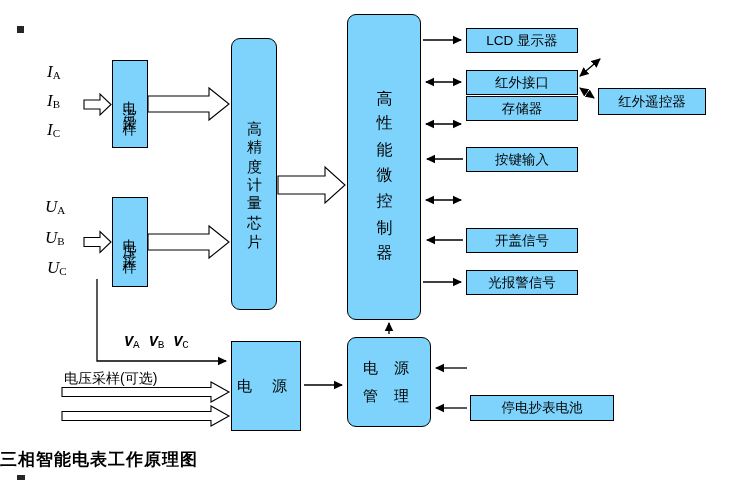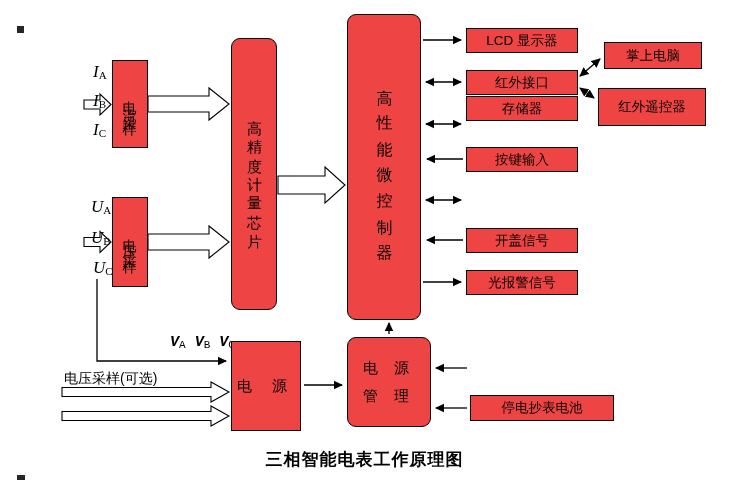--- a/index.html
+++ b/index.html
@@ -1,36 +1,36 @@
 <!DOCTYPE html>
 <html><head>
 <meta charset="utf-8">
 <style>
   * { margin:0; padding:0; box-sizing:border-box; }
   html,body { background:#ffffff; }
   body { font-family:"Liberation Sans", sans-serif; color:#000; }
   .canvas { position:relative; width:729px; height:491px; background:#ffffff; overflow:hidden; }
   .overlay { position:absolute; left:0; top:0; }
-  .box { position:absolute; border:1.2px solid #000; background:#ef4444; display:flex;
+  .box { position:absolute; border:1.2px solid #000; background:#7dd3fc; display:flex;
          align-items:center; justify-content:center; text-align:center; }
   .round { border-radius:9px; }
   .periph { left:466px; width:112px; height:25px; font-size:13.5px; white-space:nowrap; }
   .vtext { writing-mode:vertical-lr; text-orientation:upright; }
   .samp { font-size:14px; letter-spacing:7px; }
   .chip { font-size:15px; letter-spacing:19px; }
   .mcu  { font-size:16px; letter-spacing:26px; }
   .pwr  { font-size:15px; letter-spacing:8px; }
   .pm-line { display:block; font-size:15px; letter-spacing:6px; line-height:1.85; }
-  .sym { position:absolute; font-family:"Liberation Serif", serif; white-space:nowrap;margin-left:46px; }
+  .sym { position:absolute; font-family:"Liberation Serif", serif; white-space:nowrap; }
   .sym .b { font-style:italic; font-size:17px; }
   .sym .s { font-size:11px; vertical-align:-2px; letter-spacing:0; }
   .va-group .pair { margin-right:5px;font-family:Liberation Mono, monospace; }
   .va-group .b { font-style:italic; font-size:15px; font-weight:bold; }
   .aux-label { position:absolute; font-size:14px; white-space:nowrap; }
-  .title { position:absolute; left:0; width:100%; text-align:center; font-weight:bold;
+  .title { position:absolute; left:0; width:100%; font-weight:bold;
            font-size:17px; letter-spacing:1px; }
   .artifact { position:absolute; background:#262626; }
 </style>
 </head>
 <body>
 
 <div class="canvas">
 
   <svg class="overlay" width="729" height="491" viewBox="0 0 729 491">
     <defs>
@@ -103,24 +103,21 @@
   <div class="box periph" style="top:147px">
       <span>按键输入</span>
     </div>
   <div class="box periph" style="top:228px">
       <span>开盖信号</span>
     </div>
   <div class="box periph" style="top:270px">
       <span>光报警信号</span>
     </div>
 
-  <div class="box" style="left:604px;top:42px;width:98px;height:27px;font-size:13.5px">
-      <span>掌上电脑</span>
-    </div>
-  <div class="box" style="left:598px;top:88px;width:108px;height:38px;font-size:13.5px">
+  <div class="box" style="left:598px;top:88px;width:108px;height:27px;font-size:13.5px">
       <span>红外遥控器</span>
     </div>
 
   <div class="sym va-group" style="left:124px;top:332px">
     <span class="pair"><span class="b">V</span><span class="s">A</span></span>
     <span class="pair"><span class="b">V</span><span class="s">B</span></span>
     <span class="pair"><span class="b">V</span><span class="s">C</span></span>
   </div>
 
   <div class="aux-label" style="left:64px;top:370px">电压采样(可选)</div>

